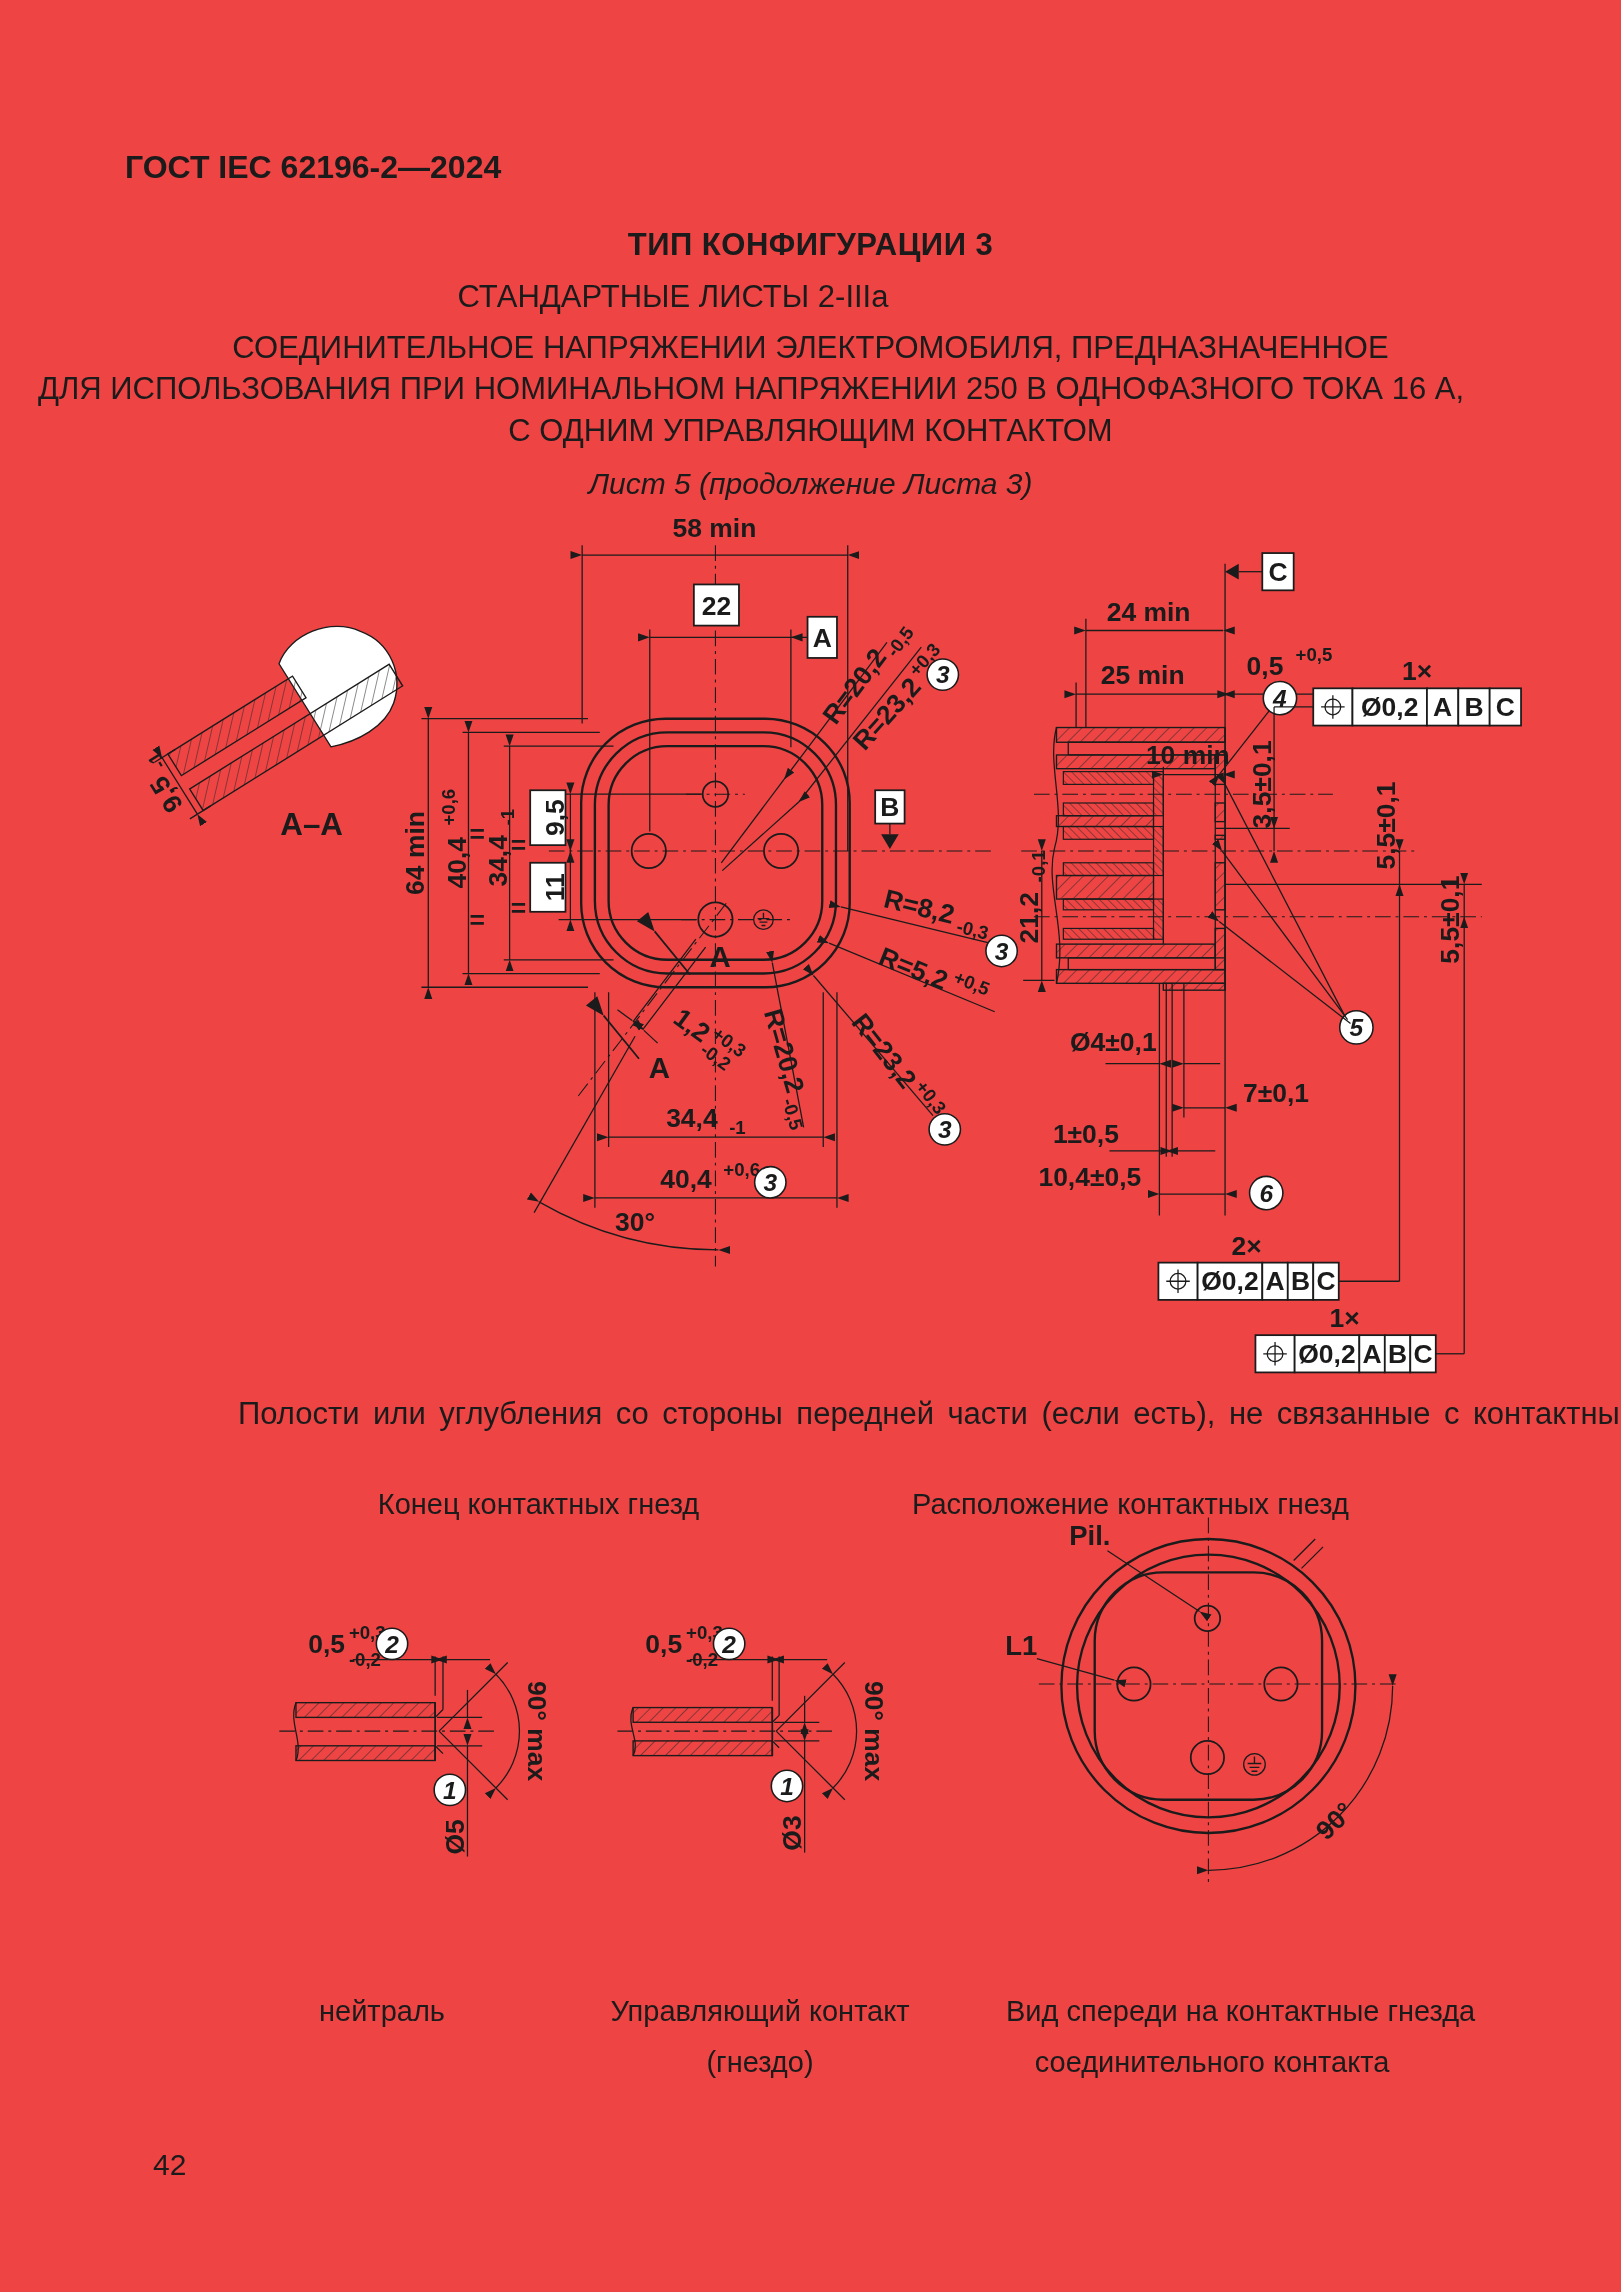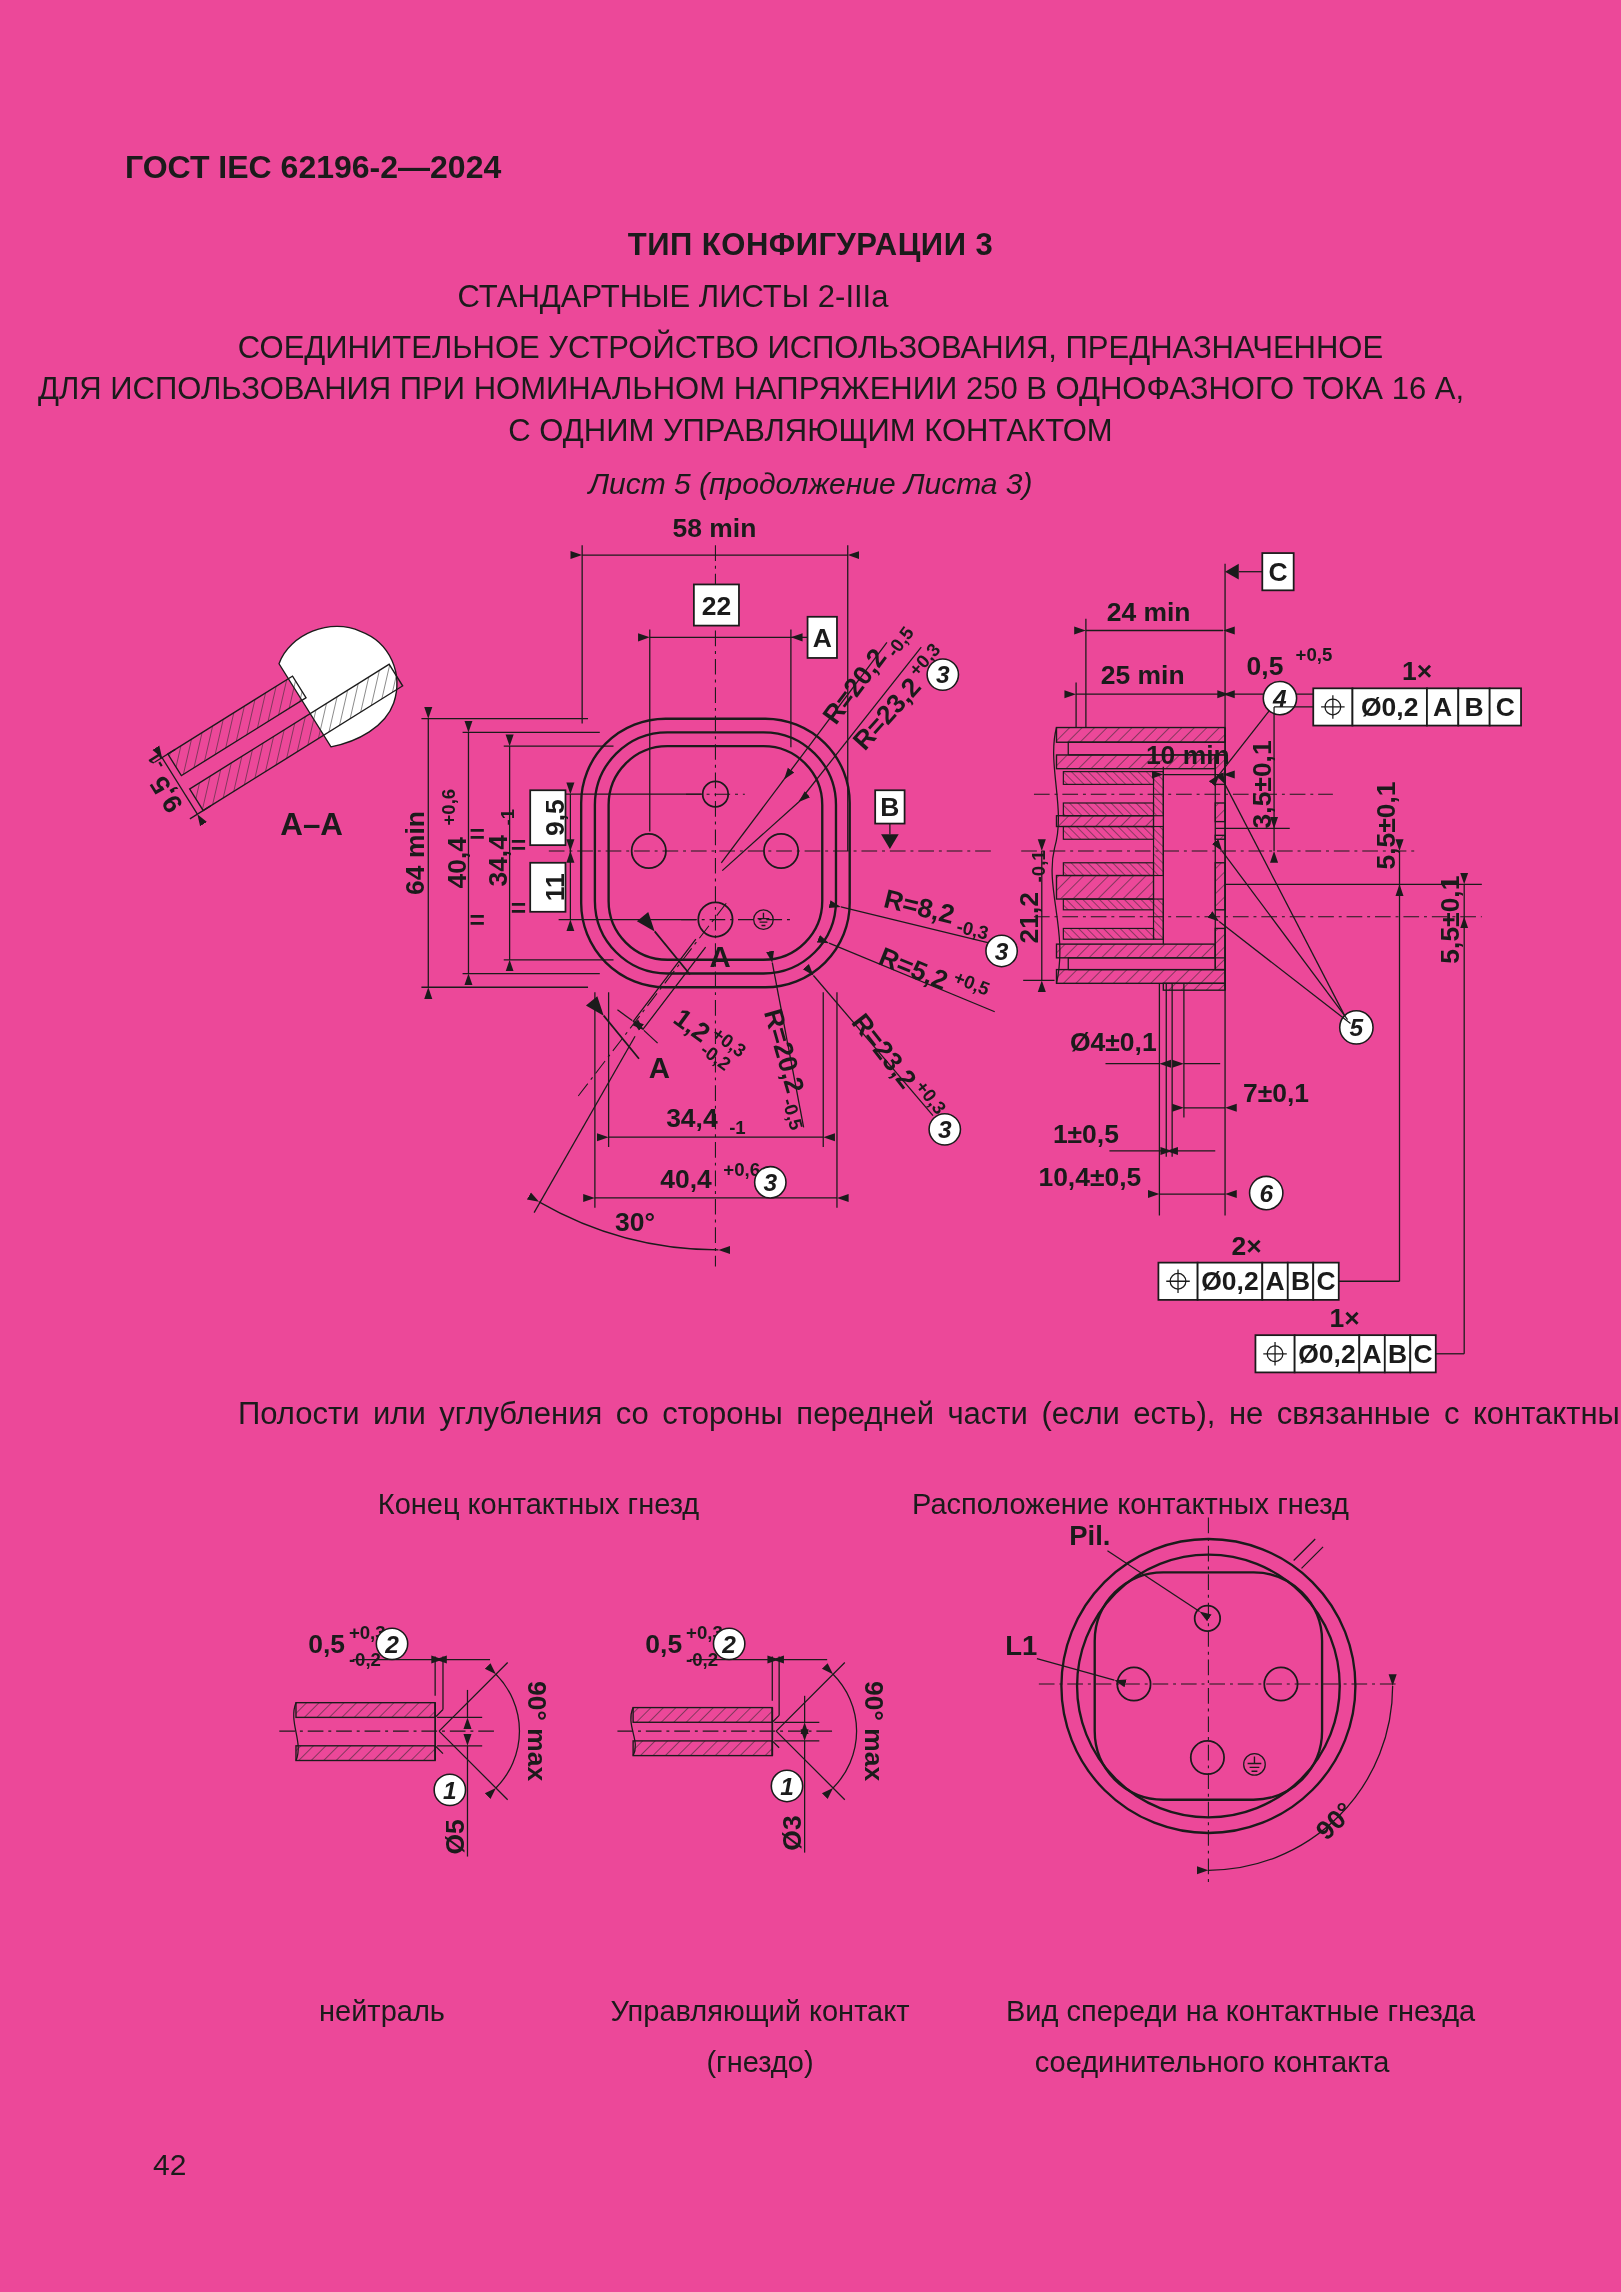--- a/index.html
+++ b/index.html
@@ -1,16 +1,16 @@
 <!DOCTYPE html>
 <html><head>
 <meta charset="utf-8">
 <style>
   html,body{margin:0;padding:0;background:#888;}
-  #page{position:relative;width:1621px;height:2293px;background:#ec4899;
+  #page{position:relative;width:1621px;height:2293px;background:#ef4444;
         font-family:"Liberation Sans",sans-serif;color:#1b1b1b;overflow:hidden;}
   .abs{position:absolute;white-space:nowrap;}
   .ctr{text-align:center;}
   .doc-num{font-size:32px;font-weight:bold;}
   .t-bold{font-size:31px;font-weight:bold;letter-spacing:0.5px;}
   .t-reg{font-size:31px;}
   .t-it{font-size:30px;font-style:italic;}
   .para{font-size:31px;}
   .subcap{font-size:29px;}
   .cap{font-size:29px;line-height:51px;}
@@ -34,21 +34,21 @@
 </style>
 </head>
 <body>
 
 <div id="page">
 
   <div class="abs doc-num" style="left:125px;top:149px;">ГОСТ IEC 62196-2—2024</div>
 
   <div class="abs ctr t-bold" style="left:0;top:227px;width:1621px;">ТИП КОНФИГУРАЦИИ 3</div>
   <div class="abs ctr t-reg" style="left:0;top:279px;width:1346px;">СТАНДАРТНЫЕ ЛИСТЫ 2-IIIa</div>
-  <div class="abs ctr t-reg" style="left:0;top:330px;width:1621px;">СОЕДИНИТЕЛЬНОЕ УСТРОЙСТВО ИСПОЛЬЗОВАНИЯ, ПРЕДНАЗНАЧЕННОЕ</div>
+  <div class="abs ctr t-reg" style="left:0;top:330px;width:1621px;">СОЕДИНИТЕЛЬНОЕ НАПРЯЖЕНИИ ЭЛЕКТРОМОБИЛЯ, ПРЕДНАЗНАЧЕННОЕ</div>
   <div class="abs ctr t-reg" style="left:0;top:371px;width:1502px;">ДЛЯ ИСПОЛЬЗОВАНИЯ ПРИ НОМИНАЛЬНОМ НАПРЯЖЕНИИ 250 В ОДНОФАЗНОГО ТОКА 16 А,</div>
   <div class="abs ctr t-reg" style="left:0;top:413px;width:1621px;">С ОДНИМ УПРАВЛЯЮЩИМ КОНТАКТОМ</div>
   <div class="abs ctr t-it" style="left:0;top:467px;width:1621px;">Лист 5 (продолжение Листа 3)</div>
 
   <svg width="1621" height="2293" viewBox="0 0 1654 2339">
     <defs>
       <pattern id="h1" width="9" height="9" patternUnits="userSpaceOnUse" patternTransform="rotate(45)">
         <line x1="0" y1="0" x2="0" y2="9" stroke="#2a2a2a" stroke-width="1.1"></line>
       </pattern>
       <pattern id="h2" width="6" height="6" patternUnits="userSpaceOnUse" patternTransform="rotate(-45)">

